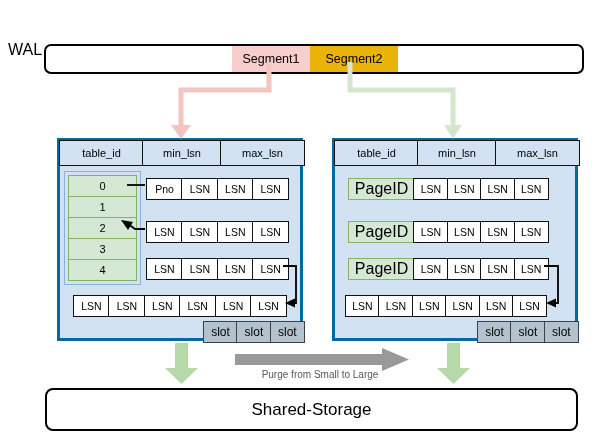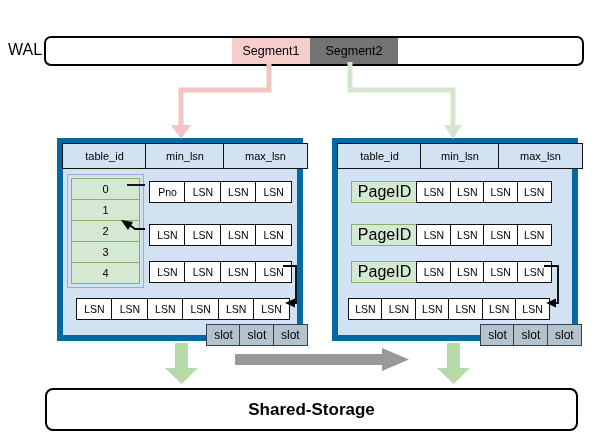--- a/index.html
+++ b/index.html
@@ -2,27 +2,27 @@
 <html><head>
 <meta charset="utf-8">
 <style>
   html,body{margin:0;padding:0;background:#fff;}
   .canvas{position:relative;width:613px;height:433px;background:#fff;overflow:hidden;
           font-family:"Liberation Sans",sans-serif;color:#000;}
   .abs{position:absolute;box-sizing:border-box;}
 
   
   .wal-label{left:8px;top:41px;font-size:16px;}
-  .wal-bar{left:44px;top:36px;width:540px;height:30px;border:2px solid #000;border-radius:7px;background:#fff;padding-left:23px;}
+  .wal-bar{left:44px;top:44px;width:540px;height:30px;border:2px solid #000;border-radius:7px;background:#fff;padding-left:23px;}
   .seg{position:absolute;top:0;height:26px;display:flex;align-items:center;justify-content:center;font-size:12.5px;box-sizing:border-box;}
   .seg1{left:186px;width:78px;background:#f8cecc;}
-  .seg2{left:264px;width:88px;background:#737373;}
+  .seg2{left:264px;width:88px;background:#eab308;}
 
   
-  .panel{top:138px;width:246px;height:203px;background:#d2e2f3;border:6px solid #0369a1;}
+  .panel{top:138px;width:246px;height:203px;background:#d2e2f3;border:3px solid #0369a1;}
   .hdr{position:absolute;top:-1px;height:26px;background:#d2e2f3;border:1.6px solid #111;box-sizing:border-box;
        display:flex;align-items:center;justify-content:center;font-size:11px;}
 
   
   .idtable-outer{position:absolute;left:4px;top:30px;width:77px;height:114px;border:1px solid #8fb0d6;box-sizing:border-box;}
   .idtable{position:absolute;left:3px;top:3px;width:69px;}
   .idrow{height:22px;margin-top:-1px;border:1px solid #82b366;background:#d5e8d4;box-sizing:border-box;
          display:flex;align-items:center;justify-content:center;font-size:11px;}
   .idrow:first-child{margin-top:0;}
 
@@ -33,21 +33,21 @@
   .flexrow > :first-child{margin-left:0;}
   .c.w35{width:35px;}
   .pid{width:67px;height:22px;background:#d5e8d4;border:1.6px solid #82b366;box-sizing:border-box;
        display:flex;align-items:center;justify-content:center;font-size:16px;}
   .slotc{width:35px;height:22px;margin-left:-1.6px;background:#b3c2cd;border:1.6px solid #33424e;box-sizing:border-box;
          display:flex;align-items:center;justify-content:center;font-size:12px;}
 
   
   .purge-label{left:230px;top:369px;width:180px;text-align:center;font-size:10px;color:#595959;}
   .shared{left:45px;top:388px;width:533px;height:43px;border:2.5px solid #000;border-radius:8px;background:#fff;
-          display:flex;align-items:center;justify-content:center;font-size:17px;font-weight:bold;}
+          display:flex;align-items:center;justify-content:center;font-size:17px;font-weight:normal;}
 
   .overlay{position:absolute;left:0;top:0;width:613px;height:433px;pointer-events:none;z-index:10;}
 </style>
 </head>
 <body>
 
 <div class="canvas">
 
   <div class="abs wal-label">WAL</div>
   <div class="abs wal-bar">
@@ -137,20 +137,21 @@
       <div class="c w35">LSN</div>
       <div class="c w35">LSN</div>
     </div>
     <div class="flexrow" style="left:142px;top:180px;">
       <div class="slotc">slot</div>
       <div class="slotc">slot</div>
       <div class="slotc">slot</div>
     </div>
   </div>
 
+  <div class="abs purge-label">Purge from Small to Large</div>
   <div class="abs shared">Shared-Storage</div>
 
   <svg class="overlay" viewBox="0 0 613 433" xmlns="http://www.w3.org/2000/svg">
 
     <g>
       <path d="M269 62 V90 H181 V126" fill="none" stroke="#f2c5c2" stroke-width="5"></path>
       <polygon points="171,125 191,125 181,139" fill="#f2c5c2"></polygon>
     </g>
 
     <g>

